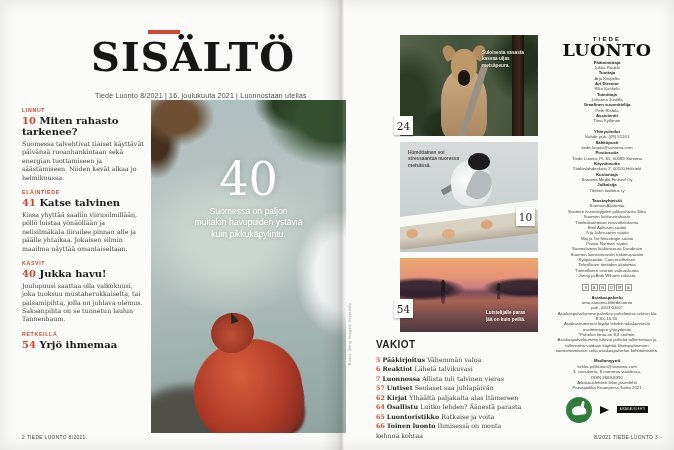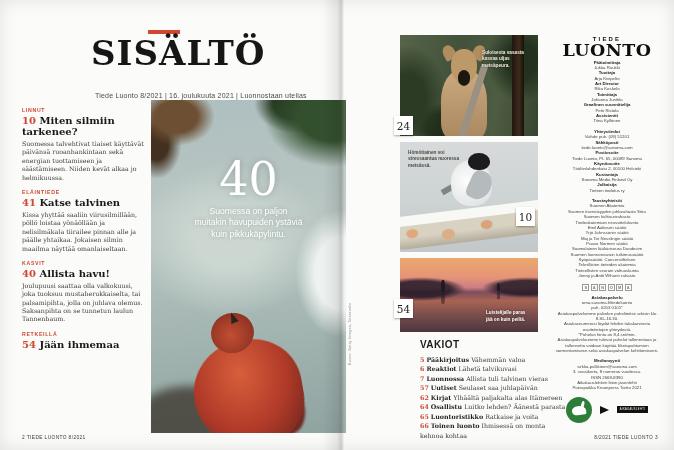--- a/index.html
+++ b/index.html
@@ -8,21 +8,21 @@
   #spread { position:relative; width:674px; height:450px; background:#fbfbfa; overflow:hidden; }
   #spread::after { content:""; position:absolute; inset:0; pointer-events:none;
     box-shadow:inset 0 0 18px rgba(0,0,0,.10); }
   
   .fold { position:absolute; top:0; left:322px; width:34px; height:450px; pointer-events:none; z-index:30;
     background:linear-gradient(90deg, rgba(0,0,0,0) 0%, rgba(0,0,0,.08) 45%, rgba(60,50,40,.22) 56%, rgba(255,255,255,.12) 66%, rgba(0,0,0,0) 100%); }
 
   
   .kicker-bar { position:absolute; left:148px; top:30px; width:32px; height:4px; }
   .page-title { position:absolute; left:91px; top:33px; font-family:"DejaVu Serif", serif;
-    font-weight:700; font-size:34px; letter-spacing:1px; color:#161616; }
+    font-weight:700; font-size:40px; letter-spacing:1px; color:#161616; }
   .issue-line { position:absolute; left:95px; top:92px; font-size:7px; color:#4a4a4a; letter-spacing:.2px; }
 
   
   .articles { position:absolute; left:22px; top:107px; width:126px; }
   .articles h2 { font-size:10px; font-weight:700; letter-spacing:.4px; color:#1c1c1c; margin-bottom:7px; }
   .article { margin-bottom:7px; }
   .article .cat { font-size:5.2px; font-weight:700; letter-spacing:.7px; margin-bottom:2px; }
   .article h3 { font-family:"DejaVu Serif", serif; font-size:10px; line-height:1.12;
     font-weight:700; color:#191919; margin-bottom:2.5px; }
   .article h3 .num { font-weight:700; }
@@ -131,21 +131,21 @@
   #photo-54 .ph-caption { right:8px; bottom:9px; width:44px; color:#fff;
     text-shadow:0 0 2px rgba(40,20,20,.8); }
   #photo-54 .badge { left:-6px; bottom:14px; }
 
   
   .photo-credit { position:absolute; left:348px; top:225px; height:140px; z-index:31;
     writing-mode:vertical-rl; transform:rotate(180deg);
     font-size:3.8px; color:#8d8d8a; letter-spacing:.3px; }
 
   
-  .vakiot { position:absolute; left:420px; top:339px; width:150px; }
+  .vakiot { position:absolute; left:376px; top:339px; width:150px; }
   .vakiot h2 { font-size:10px; font-weight:700; letter-spacing:.4px; color:#1c1c1c; margin-bottom:5px; }
   .vk { font-family:"DejaVu Serif", serif; font-size:6.3px; line-height:1.5; color:#3b3b3b; }
   .vk .num { font-weight:700; }
   .vk .nm { font-weight:700; color:#1f1f1f; }
 
   
   .masthead { position:absolute; left:552px; top:36px; width:110px; text-align:center; color:#2c2c2c; }
   .mh-logo-top { font-size:6px; font-weight:700; letter-spacing:2.2px; color:#111; }
   .mh-logo-main { font-family:"DejaVu Serif", serif; font-size:17.5px; font-weight:700;
     letter-spacing:.5px; color:#0f0f0f; line-height:1; margin-bottom:0; }
@@ -180,40 +180,40 @@
 <div id="spread">
 
   <div class="kicker-bar accent-bg"></div>
   <div class="page-title">SISÄLTÖ</div>
   <div class="issue-line">Tiede Luonto 8/2021 | 16. joulukuuta 2021 | Luonnostaan utelias</div>
 
   <div class="articles">
     <div>
   <div class="article">
     <div class="cat accent">LINNUT</div>
-    <h3><span class="num accent">10</span> <span>Miten silmiin tarkenee?</span></h3>
+    <h3><span class="num accent">10</span> <span>Miten rahasto tarkenee?</span></h3>
     <p>Suomessa talvehtivat tiaiset käyttävät päivänsä ruoanhankintaan sekä energian tuottamiseen ja säästämiseen. Niiden kevät alkaa jo helmikuussa.</p>
   </div>
 
 
   <div class="article">
     <div class="cat accent">ELÄINTIEDE</div>
     <h3><span class="num accent">41</span> <span>Katse talvinen</span></h3>
     <p>Kissa yhyttää saaliin viirusilmillään, pöllö loistaa yönäöllään ja nelisilmäkala tiirailee pinnan alle ja päälle yhtaikaa. Jokaisen silmin maailma näyttää omanlaiseltaan.</p>
   </div>
 
   <div class="article">
     <div class="cat accent">KASVIT</div>
-    <h3><span class="num accent">40</span> <span>Allista havu!</span></h3>
+    <h3><span class="num accent">40</span> <span>Jukka havu!</span></h3>
     <p>Joulupuusi saattaa olla valkokuusi, joka tuoksuu mustaherukkaiselta, tai palsamipihta, jolla on juhlava olemus. Saksanpihta on se tunnetun laulun Tannenbaum.</p>
   </div>
 
   <div class="article">
     <div class="cat accent">RETKEILLÄ</div>
-    <h3><span class="num accent">54</span> <span>Jään ihmemaa</span></h3>
+    <h3><span class="num accent">54</span> <span>Yrjö ihmemaa</span></h3>
 
   </div>
 
 </div>
   </div>
 
   <div class="photo" id="feature-photo">
     <div class="ph-art">
       <div class="bp-branchhint"></div>
       <div class="bp-bird-wing"></div>

